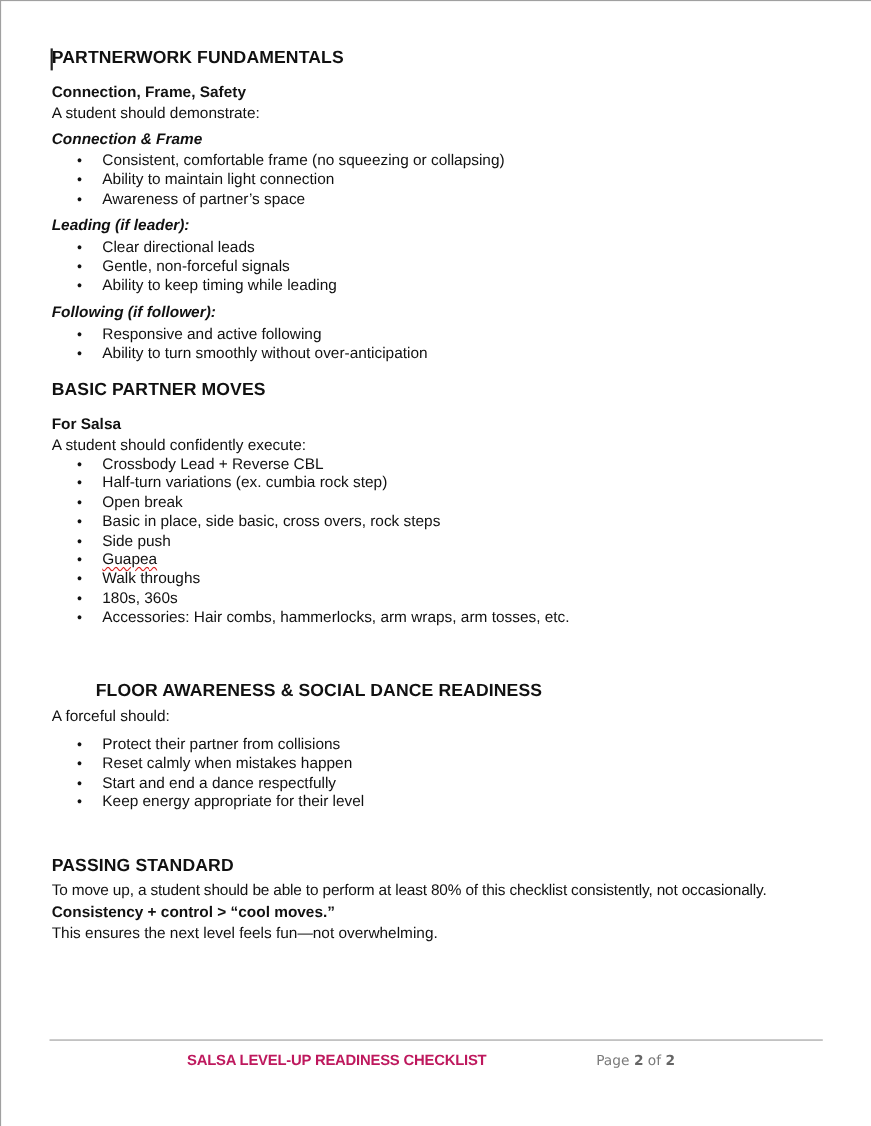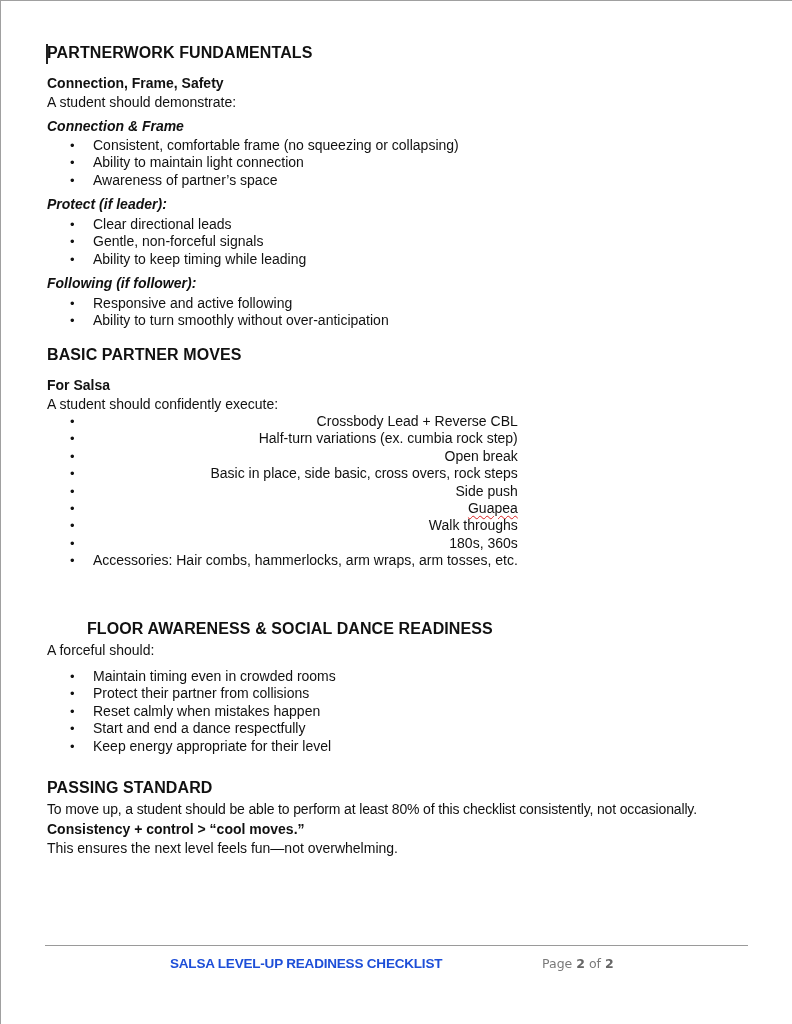--- a/index.html
+++ b/index.html
@@ -14,21 +14,21 @@
   .sub { position: absolute; font-size: 14px; font-weight: bold; white-space: nowrap; }
   .subi { position: absolute; font-size: 14px; font-weight: bold; font-style: italic; white-space: nowrap; }
   .txt { position: absolute; font-size: 14px; white-space: nowrap; }
   ul.bul { position: absolute; left: 0; margin: 0; padding: 0; list-style: none; }
   ul.bul li { position: relative; height: 17.4px; line-height: 17.4px; font-size: 14px; padding-left: 46px; white-space: nowrap; }
   ul.bul li::before { content: "\2022"; position: absolute; left: 23px; top: 0; font-size: 13px; }
   .blue-ul { text-decoration: underline; text-decoration-color: #4a7fd4; text-underline-offset: 2px; }
   .red-ul { text-decoration: underline wavy #d92020; text-decoration-thickness: 1px; text-underline-offset: 2px; }
   .cursor { position: absolute; left: -1px; top: 44px; width: 1.5px; height: 20px; background: #222; }
   .footer-rule { position: absolute; left: 45px; top: 945px; width: 703px; height: 1px; background: #9a9a9a; }
-  .footer-title { position: absolute; left: 170px; top: 956px; font-size: 13.5px; font-weight: bold; color: #1d4ed8; white-space: nowrap; letter-spacing: -0.2px; }
+  .footer-title { position: absolute; left: 170px; top: 956px; font-size: 13.5px; font-weight: bold; color: #be185d; white-space: nowrap; letter-spacing: -0.2px; }
   .footer-page { position: absolute; left: 542px; top: 956px; font-family: "DejaVu Sans", sans-serif; font-size: 12.5px; color: #7a7a7a; white-space: nowrap; }
   .footer-page b { color: #666; }
 </style>
 </head>
 <body>
 
 <div class="page-edge-top"></div>
 <div class="page-edge-left"></div>
 
 <div class="content">
@@ -38,52 +38,51 @@
   <div class="sub" style="top:75px;">Connection, Frame, Safety</div>
   <div class="txt" style="top:94px;">A student should demonstrate:</div>
 
   <div class="subi" style="top:118px;">Connection &amp; Frame</div>
   <ul class="bul" style="top:137px;">
     <li>Consistent, comfortable frame (no squeezing or collapsing)</li>
     <li>Ability to maintain light connection</li>
     <li>Awareness of partner’s space</li>
   </ul>
 
-  <div class="subi" style="top:196px;">Protect (if leader):</div>
+  <div class="subi" style="top:196px;">Leading (if leader):</div>
   <ul class="bul" style="top:216px;">
     <li>Clear directional leads</li>
     <li>Gentle, non-forceful signals</li>
     <li>Ability to keep timing while leading</li>
   </ul>
 
   <div class="subi" style="top:275px;">Following (if follower):</div>
   <ul class="bul" style="top:295px;">
     <li>Responsive and active following</li>
     <li>Ability to turn smoothly without over-anticipation</li>
   </ul>
 
   <div class="h1" style="top:346px;">BASIC PARTNER MOVES</div>
   <div class="sub" style="top:377px;">For Salsa</div>
   <div class="txt" style="top:396px;">A student should confidently execute:</div>
-  <ul class="bul" style="top:413px;text-align:right;">
+  <ul class="bul" style="top:413px;">
     <li>Crossbody Lead + Reverse CBL</li>
     <li>Half-turn variations (ex. cumbia rock step)</li>
     <li>Open break</li>
     <li>Basic in place, side basic, cross overs, rock steps</li>
     <li>Side push</li>
     <li><span class="red-ul">Guapea</span></li>
     <li>Walk throughs</li>
     <li>180s, 360s</li>
     <li>Accessories: Hair combs, hammerlocks, arm wraps, arm tosses, etc.</li>
   </ul>
 
   <div class="h1" style="top:620px;margin-left:40px;">FLOOR AWARENESS &amp; SOCIAL DANCE READINESS</div>
   <div class="txt" style="top:642px;">A forceful should:</div>
   <ul class="bul" style="top:668px;">
-    <li>Maintain timing even in crowded rooms</li>
     <li>Protect their partner from collisions</li>
     <li>Reset calmly when mistakes happen</li>
     <li>Start and end a dance respectfully</li>
     <li>Keep energy appropriate for their level</li>
   </ul>
 
   <div class="h1" style="top:779px;">PASSING STANDARD</div>
   <div class="txt" style="top:801px; letter-spacing:-0.15px;">To move up, a student should be able to perform at least 80% of this checklist consistently, not occasionally.</div>
   <div class="sub" style="top:821px;">Consistency + control &gt; “cool moves.”</div>
   <div class="txt" style="top:840px;">This ensures the next level feels fun—not overwhelming.</div>

